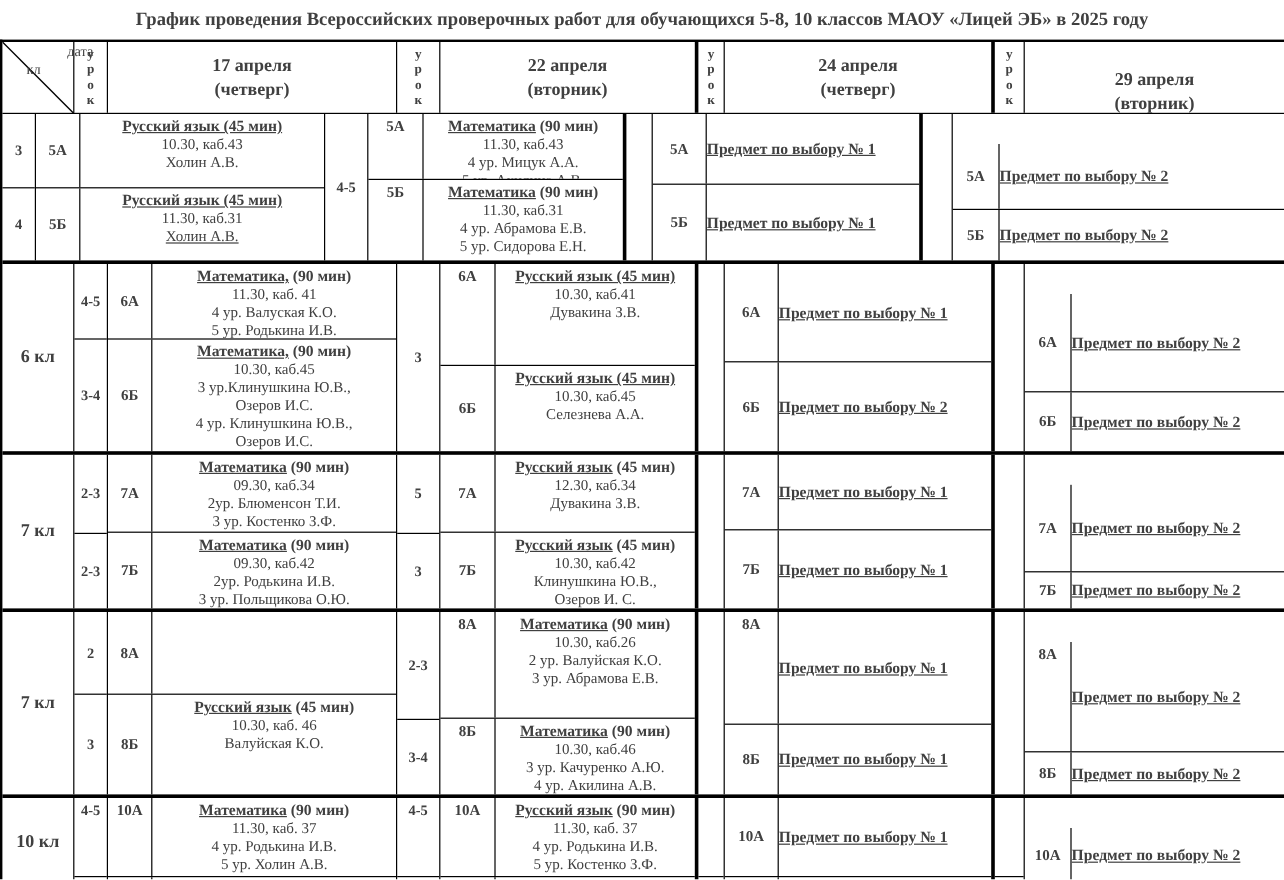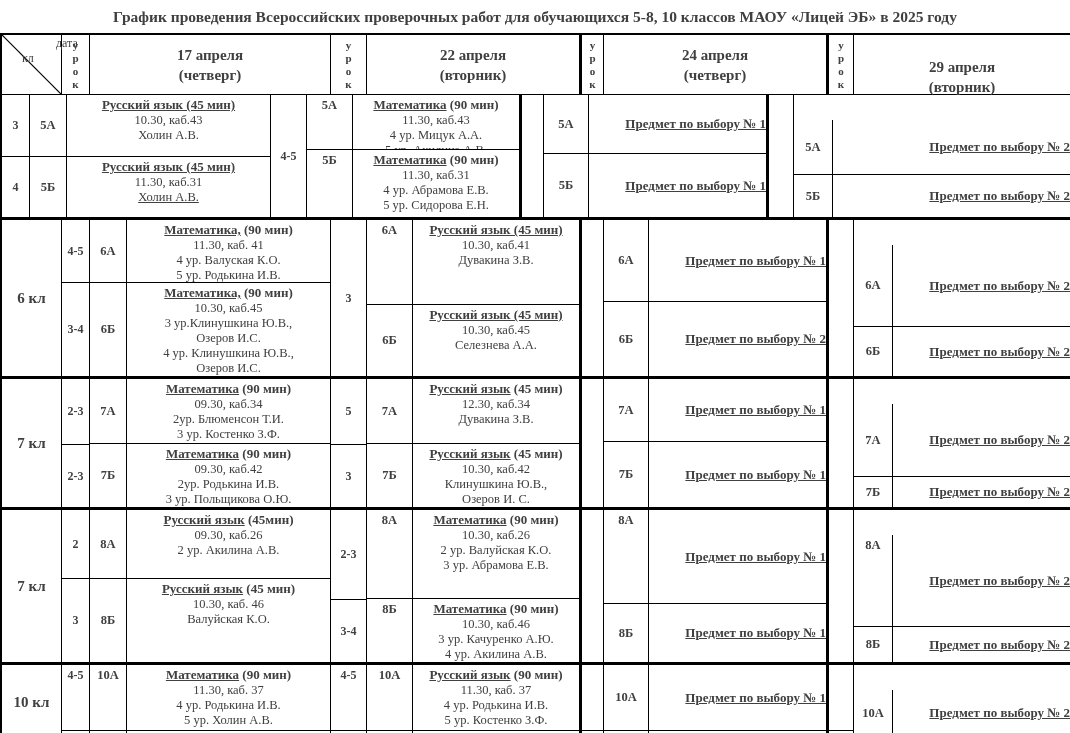--- a/index.html
+++ b/index.html
@@ -45,21 +45,21 @@
   .f { flex: 1; }
   .srow { display: flex; border-bottom: 1px solid #000; }
   .srow.last { border-bottom: none; }
   .ccell {
     border-right: 1px solid #000; flex: none;
     display: flex; align-items: center; justify-content: center;
     font-weight: bold; font-size: 12.5px;
   }
   .top { align-items: flex-start !important; padding-top: 3px; }
   .xcell { flex: 1; text-align: center; font-size: 12.5px; line-height: 15px; padding-top: 2px; overflow: hidden; }
-  .xcell.mid { display: flex; align-items: center; justify-content: flex-end; padding-top: 0; }
+  .xcell.mid { display: flex; align-items: center; justify-content: flex-start; padding-top: 0; }
   .subj { font-weight: bold; font-size: 13px; line-height: 16px; }
   .u { text-decoration: underline; }
   .ln.ul { text-decoration: underline; }
   .ln:empty, .subj span:empty { display: none; }
   .vlet { text-align: center; font-weight: bold; font-size: 11px; line-height: 13px; }
   .lcol.hdr { padding-top: 4px; }
   .dcell {
     flex: 1; display: flex; flex-direction: column; align-items: center; justify-content: center;
     font-weight: bold; font-size: 15px; line-height: 20px; text-align: center;
   }
@@ -409,25 +409,20 @@
     <div class="grow" style="height:155px">
       <div class="gcell">7 кл</div>
       <div class="sec s1">
         <div class="lcol">
           <div class="lcell b" style="height:69px">2</div>
           <div class="lcell f">3</div>
         </div>
         <div class="rcol">
           <div class="srow" style="height:69px">
             <div class="ccell">8А</div>
-            <div class="xcell">
-              <div class="subj"><span class="u">Русский язык</span><span> (45мин)</span></div>
-              <div class="ln">09.30, каб.26</div>
-              <div class="ln">2 ур. Акилина А.В.</div>
-            </div>
           </div>
           <div class="srow last f">
             <div class="ccell">8Б</div>
             <div class="xcell">
               <div class="subj"><span class="u">Русский язык</span><span> (45 мин)</span></div>
               <div class="ln">10.30, каб. 46</div>
               <div class="ln">Валуйская К.О.</div>
             </div>
           </div>
         </div>

